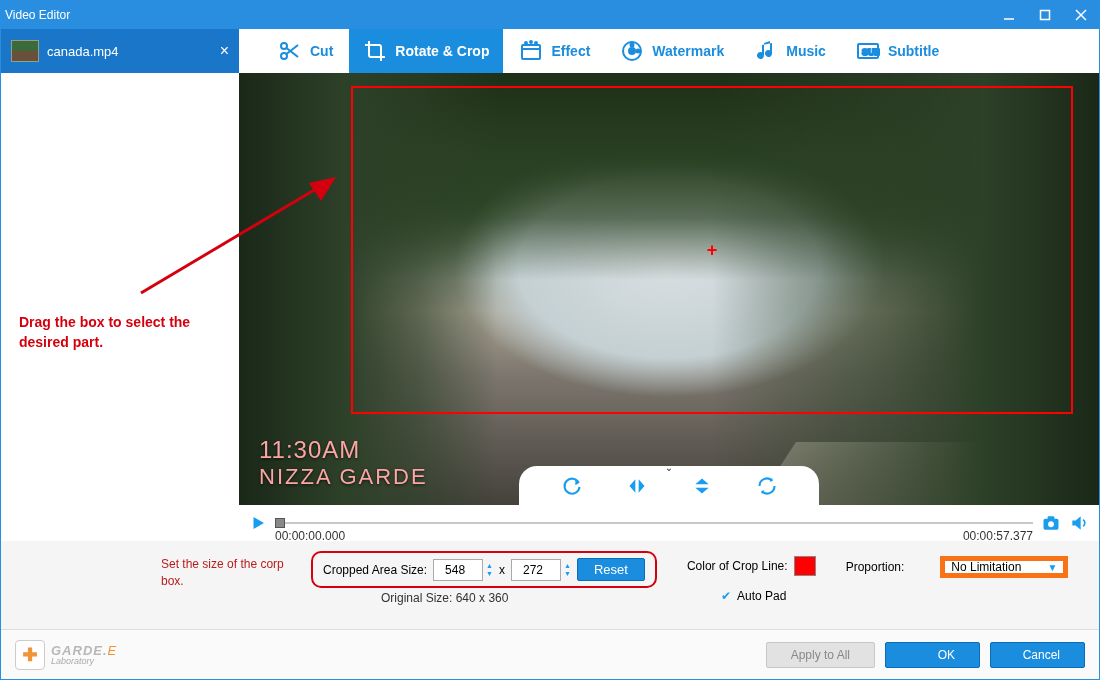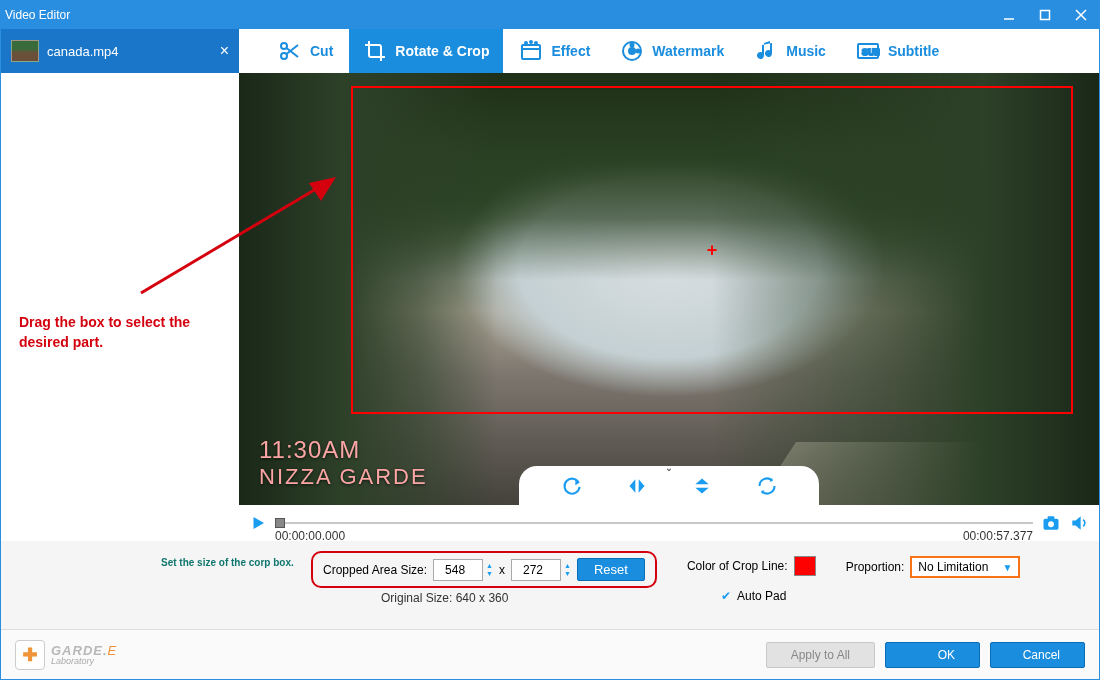--- a/index.html
+++ b/index.html
@@ -57,31 +57,31 @@
 .tl-bar { position: absolute; top: 7px; left: 0; right: 0; height: 2px; background: #c8c8c8; }
 .tl-knob { position: absolute; top: 3px; left: 0; width: 10px; height: 10px; background: #888; border: 1px solid #555; }
 .tl-time { font-size: 12px; color: #333; }
 .tl-time.start { position: absolute; left: 0; top: 14px; }
 .tl-time.end { position: absolute; right: 0; top: 14px; }
 .snapshot-btn, .vol-btn { color: #1a9df0; cursor: pointer; }
 .snapshot-btn svg, .vol-btn svg { width: 20px; height: 20px; }
 
 
 .settings { padding: 10px 15px 8px 160px; display: flex; align-items: flex-start; gap: 30px; font-size: 12px; min-height: 70px; position: relative; }
-.annot2 { position: absolute; left: 160px; top: 15px; color: #0f766e; font-weight: 700; font-size: 10px; line-height: 1.4; width: 140px; }
+.annot2 { position: absolute; left: 160px; top: 15px; color: #b91c1c; font-weight: 400; font-size: 12px; line-height: 1.4; width: 140px; }
 .crop-size-box { border: 2px solid #d4000e; border-radius: 10px; padding: 5px 10px; display: flex; align-items: center; gap: 6px; margin-left: 150px; }
 .crop-size-box input { width: 50px; height: 22px; font-size: 12px; padding-left: 11px; border: 1px solid #aaa; }
 .spinner-btns { display: flex; flex-direction: column; margin-left: -3px; }
 .spinner-btns span { font-size: 7px; color: #1a9df0; line-height: 8px; cursor: pointer; }
 .reset-btn { background: #1a8dde; color: #fff; border: 1px solid #0a6db8; padding: 3px 16px; font-size: 13px; cursor: pointer; border-radius: 2px; }
 .orig-size { position: absolute; left: 380px; top: 50px; font-size: 12px; color: #333; }
 .color-row { display: flex; align-items: center; gap: 6px; }
 .color-swatch { width: 22px; height: 20px; background: #ff0000; border: 1px solid #888; cursor: pointer; }
 .prop-row { display: flex; align-items: center; gap: 6px; }
-.prop-select { width: 110px; height: 22px; border: 2px solid #f97316; display: flex; align-items: center; justify-content: space-between; padding: 0 6px; font-size: 12px; background: #fff; cursor: pointer; }
+.prop-select { width: 128px; height: 22px; border: 5px solid #f97316; display: flex; align-items: center; justify-content: space-between; padding: 0 6px; font-size: 12px; background: #fff; cursor: pointer; margin-left: 30px; }
 .prop-select .caret { color: #1a9df0; font-size: 10px; }
 .autopad-row { position: absolute; left: 720px; top: 48px; display: flex; align-items: center; gap: 6px; font-size: 12px; }
 .autopad-row .chk { color: #1a9df0; }
 
 
 .bottom { position: absolute; bottom: 0; left: 0; right: 0; height: 50px; display: flex; align-items: center; padding: 0 14px; gap: 10px; border-top: 1px solid #ddd; background: #fafafa; }
 .logo { display: flex; align-items: center; gap: 6px; }
 .logo-icon { width: 30px; height: 30px; background: #fff; border: 1px solid #ccc; border-radius: 4px; display: flex; align-items: center; justify-content: center; color: #f0943a; font-size: 18px; font-weight: bold; }
 .logo-text { font-size: 13px; color: #999; font-style: italic; line-height: 1; }
 .logo-text .rene { color: #b8b8b8; font-weight: 700; letter-spacing: 1px; }

